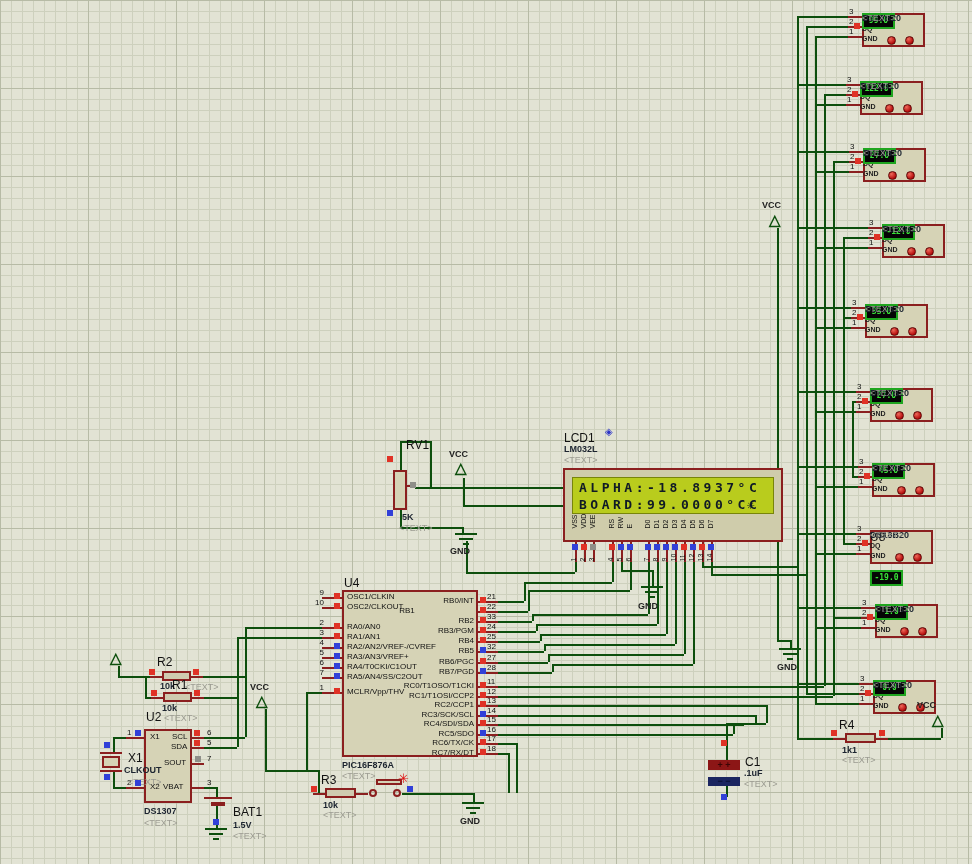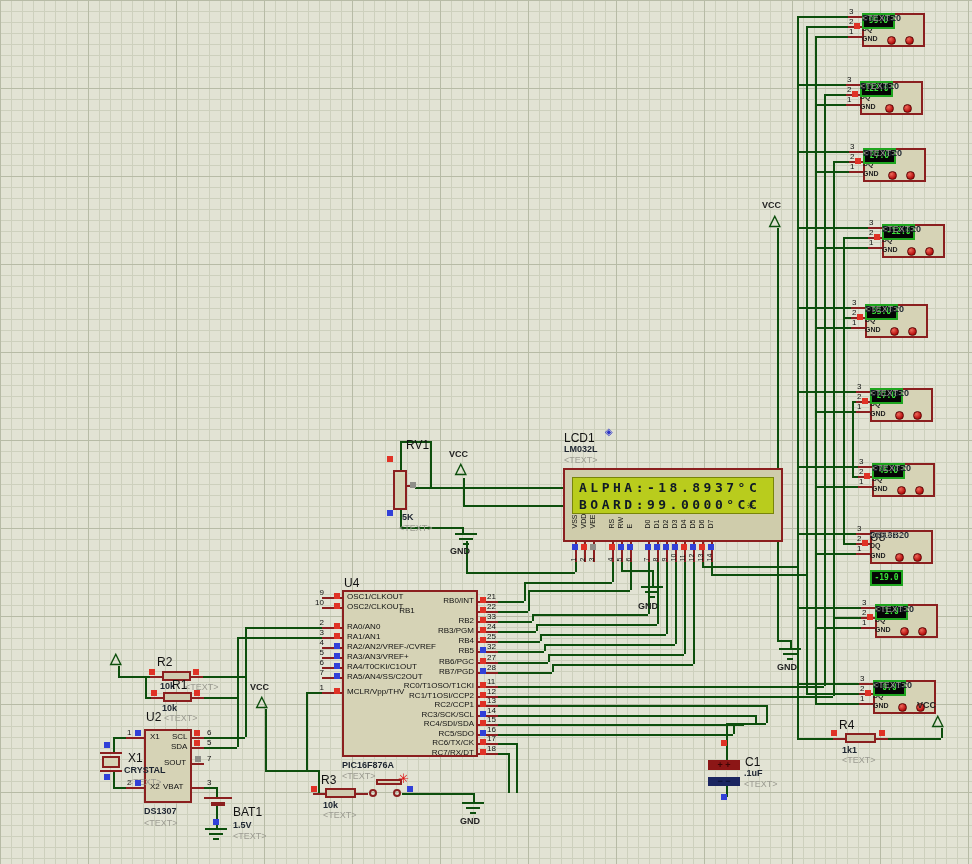--- a/index.html
+++ b/index.html
@@ -283,21 +283,21 @@
       <div class="vtri" style="left: 769px; top: 213px;">△</div>
       <div class="vtxt" style="left: 762px; top: 200px;">VCC</div>
       <div class="vtri" style="left: 256px; top: 694px;">△</div>
       <div class="vtxt" style="left: 250px; top: 682px;">VCC</div>
       <div class="vtri" style="left: 932px; top: 713px;">△</div>
       <div class="vtxt" style="left: 917px; top: 700px;">VCC</div>
       <div class="vtri" style="left: 110px; top: 651px;">△</div>
       <div class="stub sh" style="left: 322px; top: 597px; width: 20px;"></div>
       <div class="pnum" style="left: 310px; top: 588px; width: 14px; text-align: right;">9</div>
       <div class="mark mr" style="left: 334px; top: 593px;"></div>
-      <div class="plab" style="left: 347px; top: 592px;">OSC1/CLKOUT</div>
+      <div class="plab" style="left: 347px; top: 592px;">OSC1/CLKIN</div>
       <div class="stub sh" style="left: 322px; top: 607px; width: 20px;"></div>
       <div class="pnum" style="left: 310px; top: 598px; width: 14px; text-align: right;">10</div>
       <div class="mark mr" style="left: 334px; top: 603px;"></div>
       <div class="plab" style="left: 347px; top: 602px;">OSC2/CLKOUT</div>
       <div class="stub sh" style="left: 322px; top: 627px; width: 20px;"></div>
       <div class="pnum" style="left: 310px; top: 618px; width: 14px; text-align: right;">2</div>
       <div class="mark mr" style="left: 334px; top: 623px;"></div>
       <div class="plab" style="left: 347px; top: 622px;">RA0/AN0</div>
       <div class="stub sh" style="left: 322px; top: 637px; width: 20px;"></div>
       <div class="pnum" style="left: 310px; top: 628px; width: 14px; text-align: right;">3</div>
@@ -655,21 +655,21 @@
   <div class="pnum" style="left:127px;top:778px;">2</div>
   <div class="pnum" style="left:207px;top:728px;">6</div>
   <div class="pnum" style="left:207px;top:738px;">5</div>
   <div class="pnum" style="left:207px;top:754px;">7</div>
   <div class="pnum" style="left:207px;top:778px;">3</div>
 
   <div class="plate" style="left:100px;top:752px;width:22px;height:2px;background:#8b1f1f;"></div>
   <div class="box" style="left:102px;top:756px;width:18px;height:12px;"></div>
   <div class="plate" style="left:100px;top:770px;width:22px;height:2px;background:#8b1f1f;"></div>
   <div class="ref" style="left:128px;top:751px;">X1</div>
-  <div class="val" style="left:124px;top:765px;">CRYSTAL</div>
+  <div class="val" style="left:124px;top:765px;">CLKOUT</div>
   <div class="note" style="left:128px;top:777px;">&lt;TEXT&gt;</div>
 
   <div class="resistor" style="left:162px;top:671px;width:29px;"></div>
   <div class="ref" style="left:157px;top:655px;">R2</div>
   <div class="val" style="left:160px;top:681px;">10k</div>
   <div class="resistor" style="left:163px;top:692px;width:29px;"></div>
   <div class="ref" style="left:172px;top:678px;">R1</div>
   <div class="note" style="left:185px;top:682px;">&lt;TEXT&gt;</div>
   <div class="val" style="left:162px;top:703px;">10k</div>
   <div class="note" style="left:164px;top:713px;">&lt;TEXT&gt;</div>

